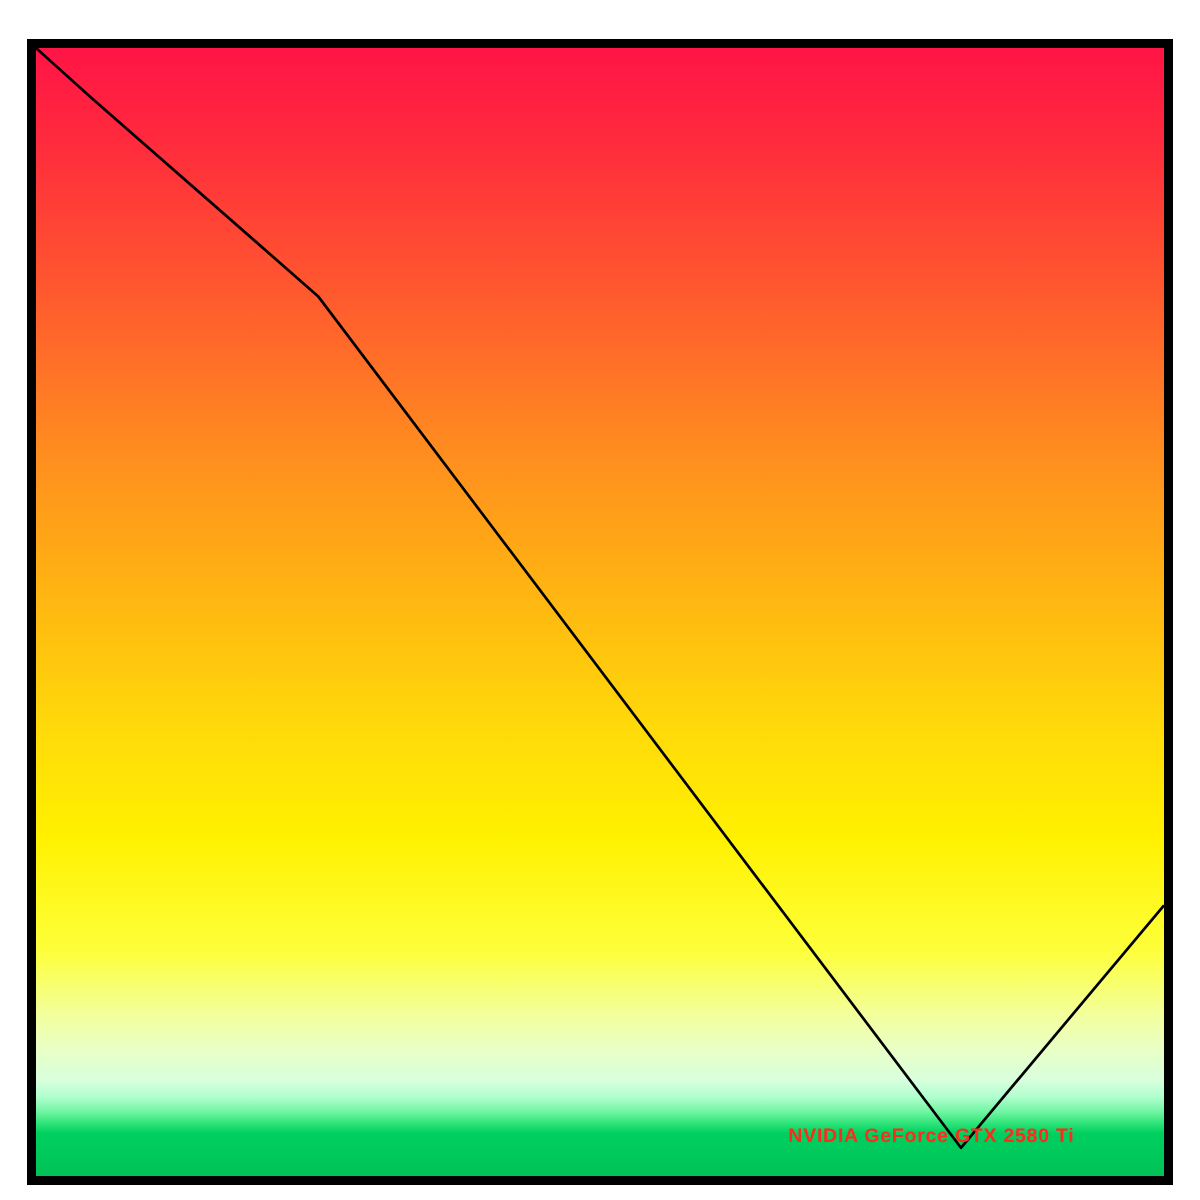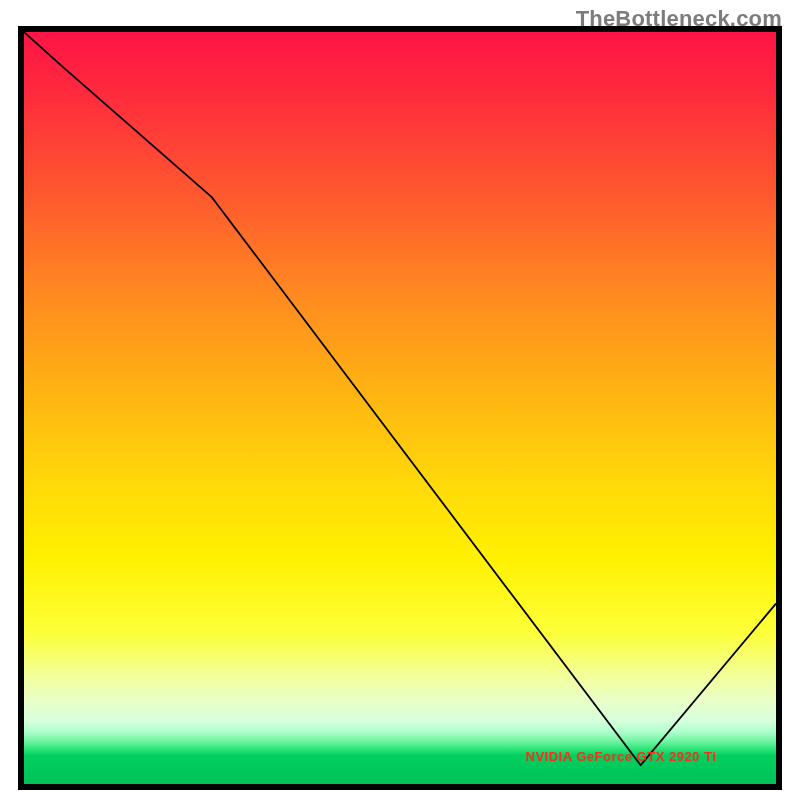--- a/index.html
+++ b/index.html
@@ -78,25 +78,24 @@
     letter-spacing: 0.5px;
     white-space: nowrap;
     user-select: none;
   }
 </style>
 </head>
 <body>
 
 <div class="chart-wrap">
 
-  <div class="attribution">TheBottleneck.com</div>
 
   <div class="plot-outer">
     <div class="gradient-bg"></div>
 
     <svg class="line-svg" viewBox="0 0 1000 1000" preserveAspectRatio="none">
       <path id="chart-path" class="line-path" d="M0.0 0.0 L50.0 45.0 L250.0 220.0 L820.0 975.0 L1000.0 760.0"></path>
     </svg>
 
-    <div id="floor-label" class="floor-label" style="left: 501.56px; top: 717.2px;">NVIDIA GeForce GTX 2920 Ti</div>
+    <div id="floor-label" class="floor-label" style="left: 501.56px; top: 717.2px;">NVIDIA GeForce GTX 2580 Ti</div>
   </div>
 
 </div>
 
 </body></html>

